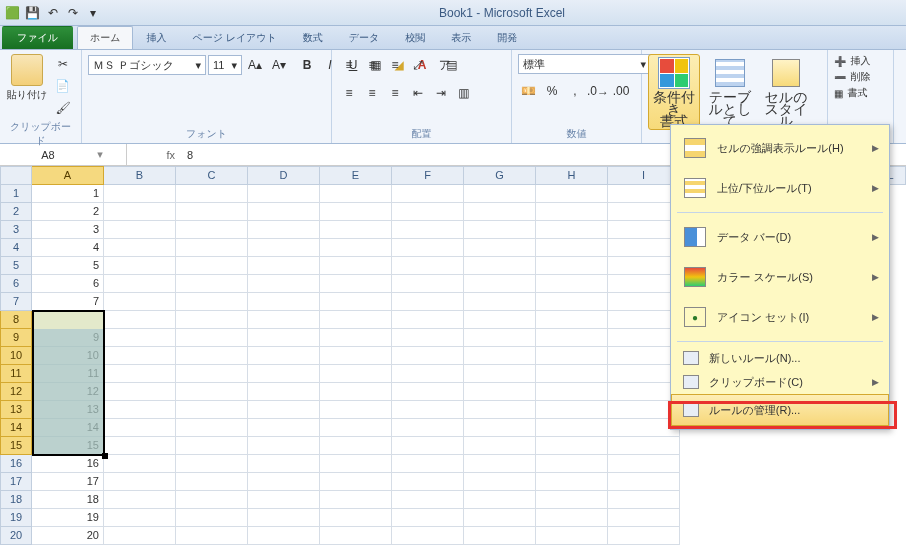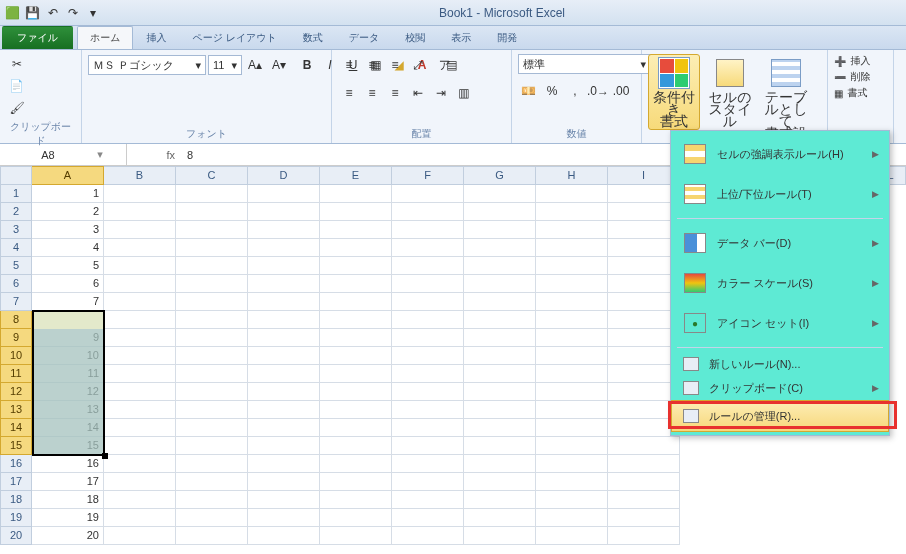--- a/index.html
+++ b/index.html
@@ -64,21 +64,21 @@
 .row { display: flex; height: 18px; }
 .rowhead { width: 32px; height: 18px; background: #e8eef6; border: 1px solid #c1cede; border-top: none; text-align: center; font-size: 11px; line-height: 16px; color: #3a5a82; }
 .rowhead.sel { background: #f5d97f; border-color: #d4a82f; color: #543d00; }
 .cell { width: 72px; height: 18px; border-right: 1px solid #d6dde6; border-bottom: 1px solid #d6dde6; text-align: right; padding-right: 4px; font-size: 11px; line-height: 16px; }
 .sel-shade { position: absolute; background: #a4c1bd; opacity: 0.75; pointer-events: none; }
 .sel-active { position: absolute; background: #e3e9cb; pointer-events: none; }
 .sel-border { position: absolute; border: 2px solid #000; pointer-events: none; }
 .sel-handle { position: absolute; width: 6px; height: 6px; background: #000; pointer-events: none; }
 
 
-.cf-menu { position: absolute; left: 670px; top: 130px; width: 220px; background: #5eead4; border: 1px solid #a4bad6; box-shadow: 2px 2px 6px rgba(0,0,0,0.25); z-index: 10; padding: 3px 0; }
+.cf-menu { position: absolute; left: 670px; top: 124px; width: 220px; background: #fef9c3; border: 1px solid #a4bad6; box-shadow: 2px 2px 6px rgba(0,0,0,0.25); z-index: 10; padding: 3px 0; }
 .cf-item { display: flex; align-items: center; padding: 8px 10px; font-size: 11px; cursor: pointer; position: relative; }
 .cf-item.small { padding: 4px 10px; }
 .cf-item .cfi-icon { width: 28px; height: 24px; display: flex; align-items: center; justify-content: center; margin-right: 8px; }
 .cf-item .cfi-arrow { position: absolute; right: 10px; color: #666; font-size: 9px; }
 .cf-item.hover { background: linear-gradient(#fdeeb6, #f7d77a); border: 1px solid #d4a82f; padding: 7px 9px; }
 .cf-sep { height: 1px; background: #c4d4e8; margin: 4px 6px; }
 .cf-item.small .cfi-icon { width: 20px; height: 16px; }
 .highlight-box { position: absolute; left: 668px; top: 401px; width: 229px; height: 28px; border: 3px solid #e8312e; z-index: 12; pointer-events: none; }
 
 
@@ -113,20 +113,24 @@
   <div class="tab">データ</div>
   <div class="tab">校閲</div>
   <div class="tab">表示</div>
   <div class="tab">開発</div>
 </div>
 
 <div class="ribbon">
 
   <div class="ribbon-group" style="width:82px">
     <div class="ribbon-group-body">
+      <div class="clipboard-big">
+        <div class="ico"></div>
+        <div>貼り付け</div>
+      </div>
       <div class="small-stack">
         <span class="small-btn">✂</span>
         <span class="small-btn">📄</span>
         <span class="small-btn">🖌</span>
       </div>
     </div>
     <div class="ribbon-group-label">クリップボード</div>
   </div>
 
   <div class="ribbon-group" style="width:250px">
@@ -212,31 +216,31 @@
               <span></span>
               <span></span>
               <span></span>
             </div>
           </div>
         <div class="bblbl" style="white-space:pre-line">条件付き
 書式</div>
       </div>
       <div class="big-btn">
         <div class="bbico">
+            <div class="table-icon"></div>
+          </div>
+        <div class="bblbl" style="white-space:pre-line">テーブルとして
+書式設定</div>
+      </div>
+      <div class="big-btn">
+        <div class="bbico">
             <div class="styles-icon"></div>
           </div>
         <div class="bblbl" style="white-space:pre-line">セルの
 スタイル</div>
-      </div>
-      <div class="big-btn">
-        <div class="bbico">
-            <div class="table-icon"></div>
-          </div>
-        <div class="bblbl" style="white-space:pre-line">テーブルとして
-書式設定</div>
       </div>
     </div>
   </div>
 
   <div class="ribbon-group" style="width:66px">
     <div class="ribbon-group-body">
       <div class="cells-stack">
         <div>
             <span>➕</span>
             <span>挿入</span>

